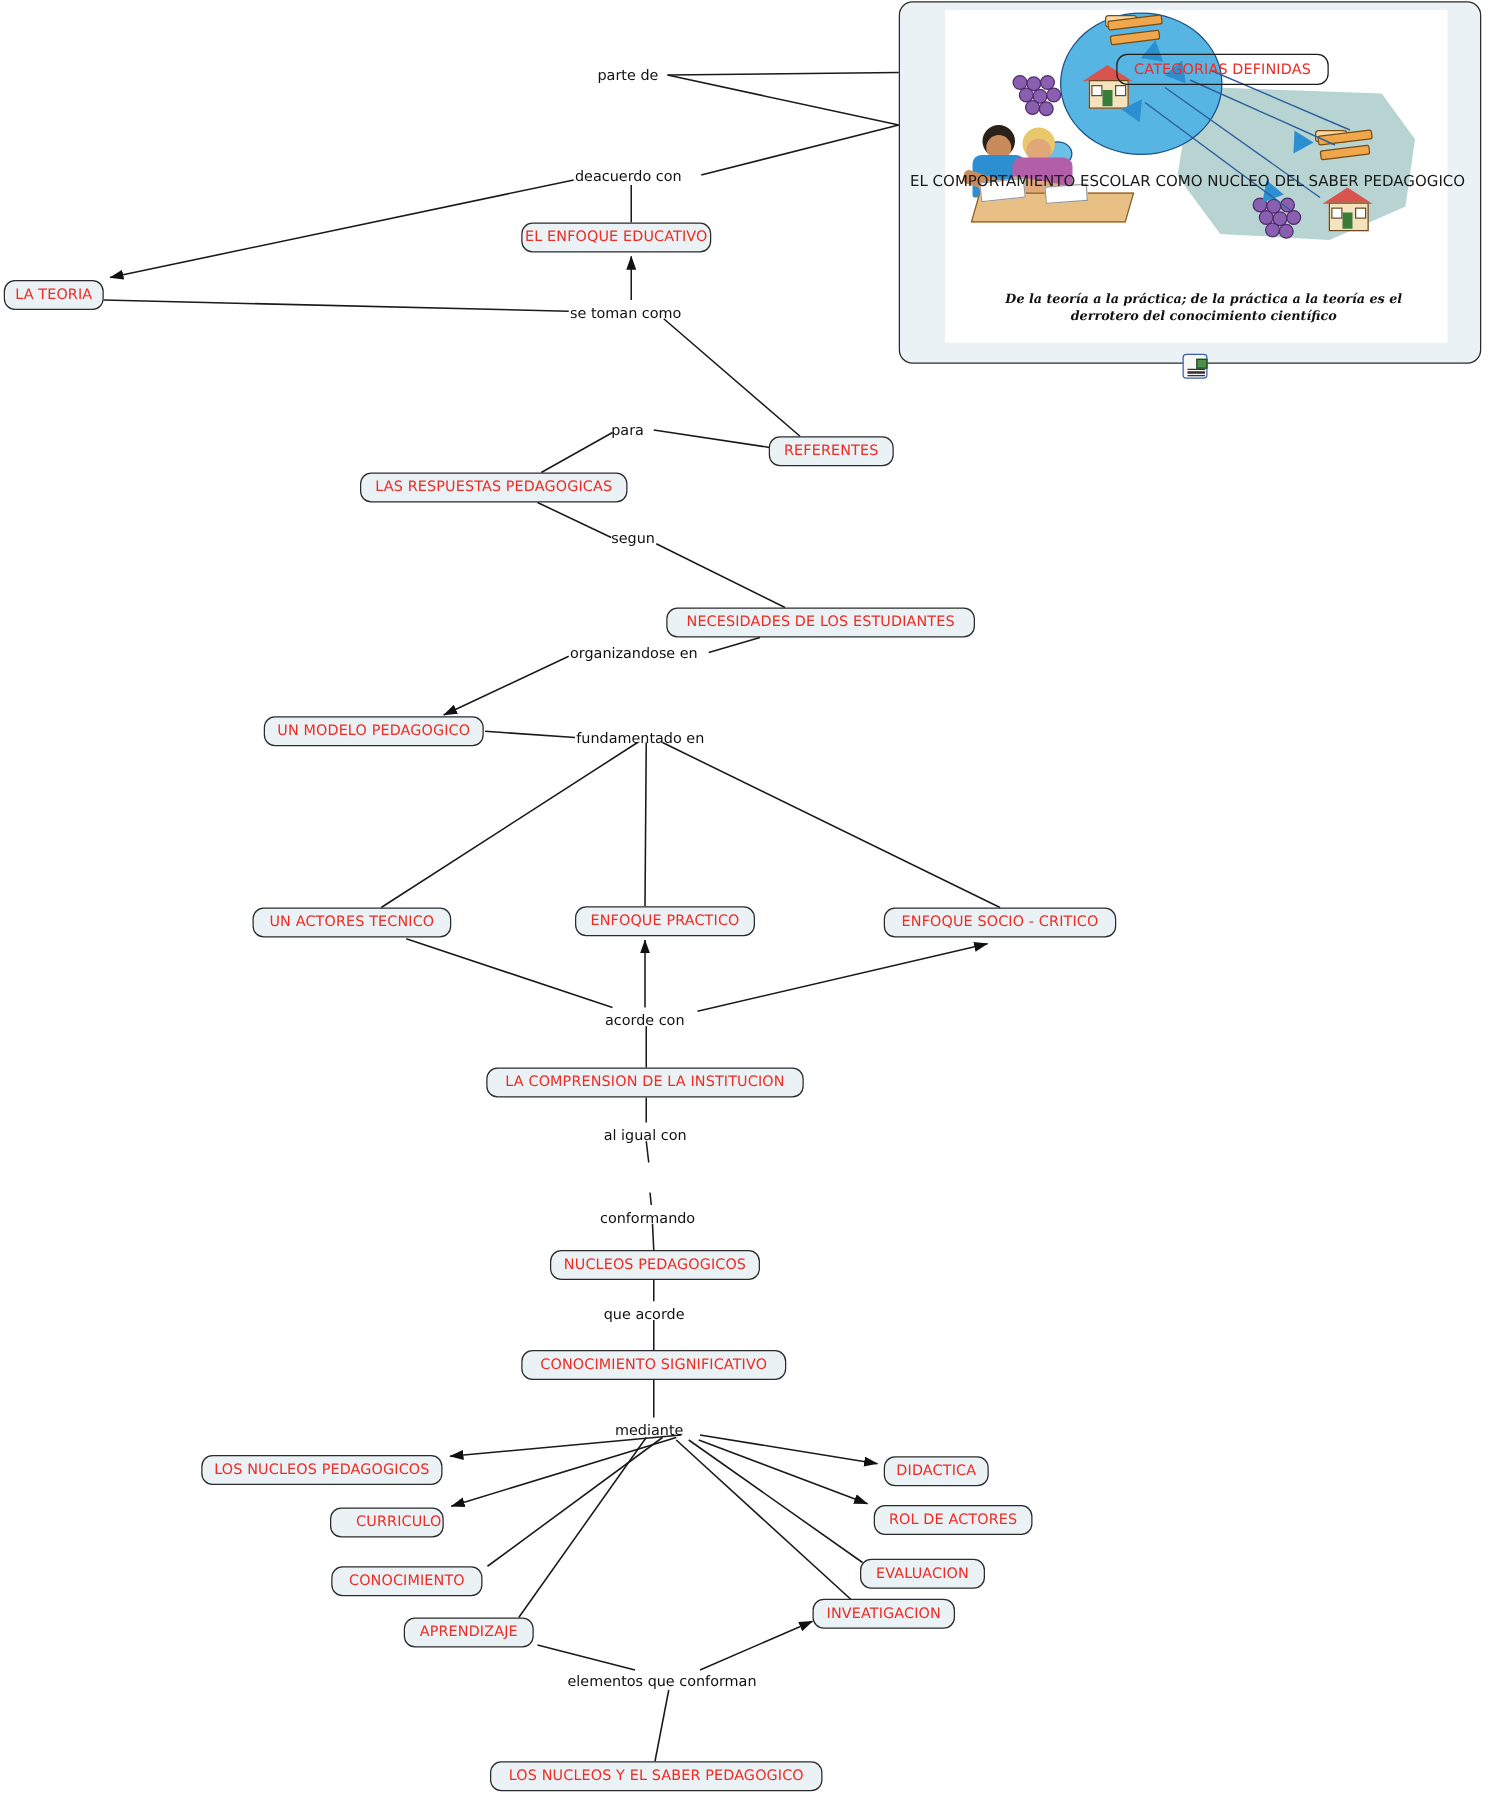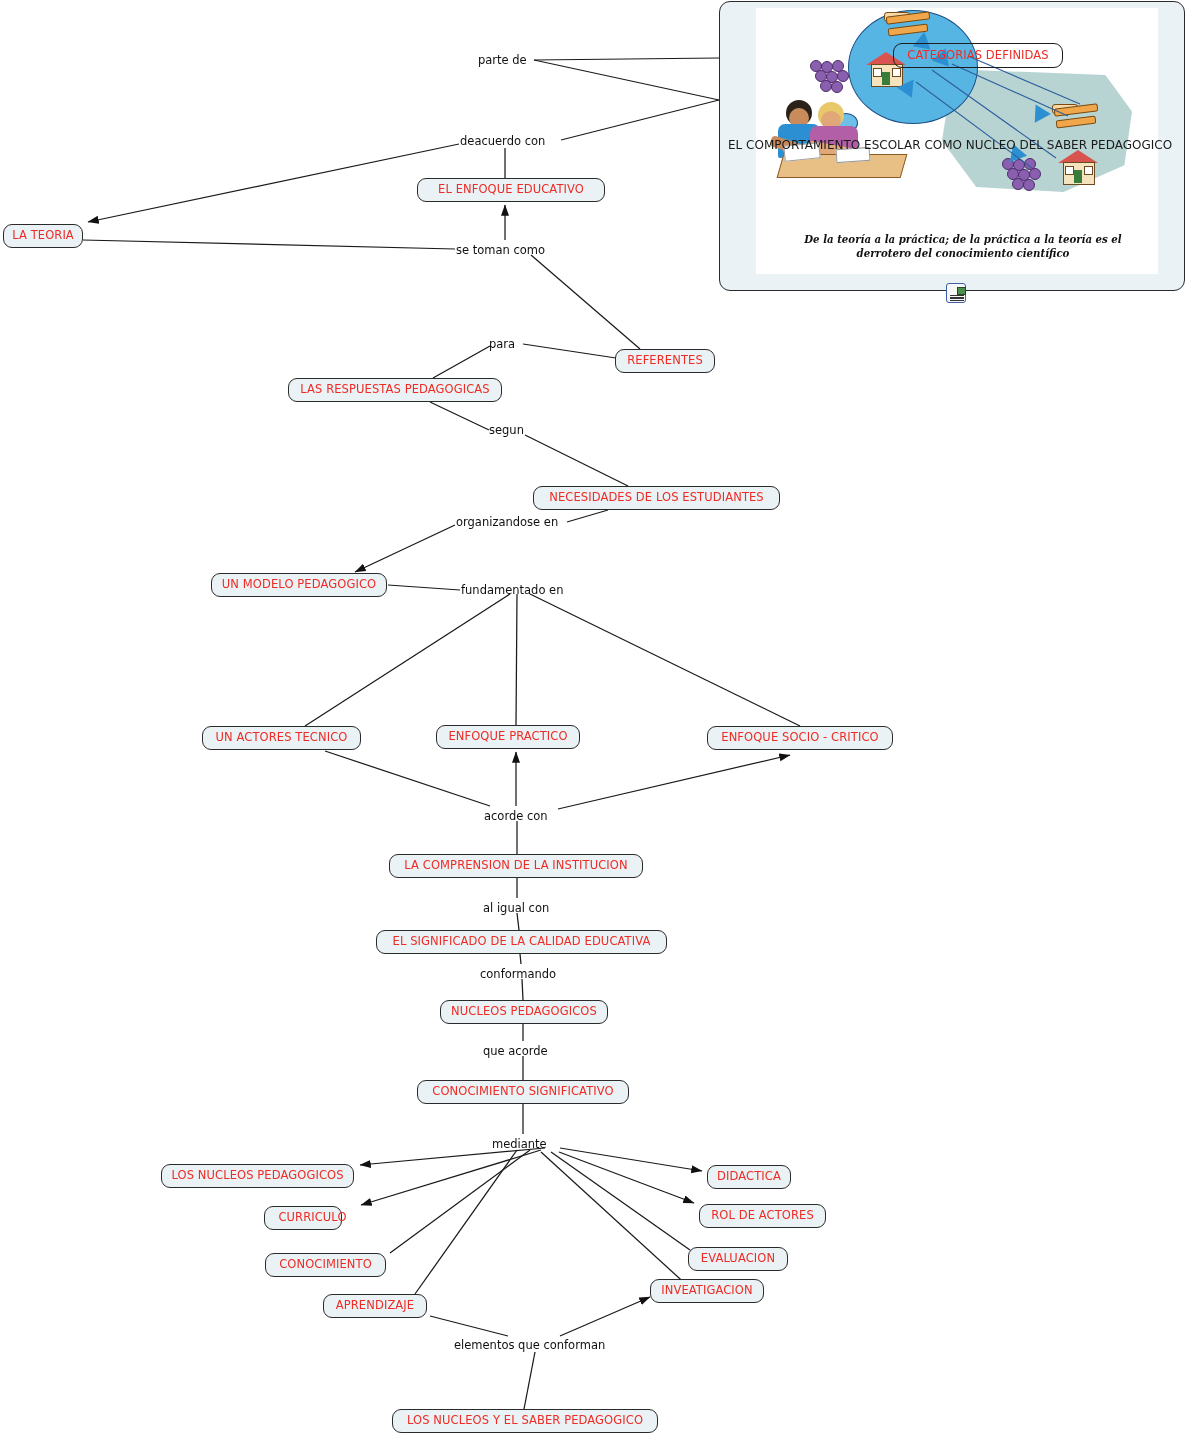--- a/index.html
+++ b/index.html
@@ -430,21 +430,21 @@
     <div class="pic"></div>
     <div class="ln" style="top:11px"></div>
     <div class="ln" style="top:13.4px"></div>
     <div class="ln" style="top:15.8px"></div>
   </div>
 
   <div class="node" id="n-teoria" style="left:3px;top:224px;width:80px;">
       <span>LA TEORIA</span>
     </div>
 
-  <div class="node" id="n-enfoque-edu" style="left:417px;top:178px;width:188px;">
+  <div class="node" id="n-enfoque-edu" style="left:417px;top:178px;width:152px;">
       <span>EL ENFOQUE EDUCATIVO</span>
     </div>
 
   <div class="node transparent" id="categorias-node">
       <span>CATEGORIAS DEFINIDAS</span>
     </div>
 
   <div class="node" id="n-referentes" style="left:615px;top:349px;width:100px;">
       <span>REFERENTES</span>
     </div>
@@ -458,53 +458,50 @@
     </div>
 
   <div class="node" id="n-modelo" style="left:211px;top:573px;width:176px;">
       <span>UN MODELO PEDAGOGICO</span>
     </div>
 
   <div class="node" id="n-tecnico" style="left:202px;top:726px;width:159px;">
       <span>UN ACTORES TECNICO</span>
     </div>
 
-  <div class="node" id="n-practico" style="left:436px;top:725px;width:144px;">
+  <div class="node" id="n-practico" style="left:460px;top:725px;width:144px;">
       <span>ENFOQUE PRACTICO</span>
     </div>
 
   <div class="node" id="n-socio" style="left:707px;top:726px;width:186px;">
       <span>ENFOQUE SOCIO - CRITICO</span>
     </div>
 
   <div class="node" id="n-comprension" style="left:389px;top:854px;width:254px;">
       <span>LA COMPRENSION DE LA INSTITUCION</span>
     </div>
 
-  <div class="node" id="n-significado" style="left:376px;top:930px;width:291px;">
-      <span>EL SIGNIFICADO DE LA CALIDAD EDUCATIVA</span>
-    </div>
 
   <div class="node" id="n-nucleos-ped" style="left:440px;top:1000px;width:168px;">
       <span>NUCLEOS PEDAGOGICOS</span>
     </div>
 
   <div class="node" id="n-conoc-signif" style="left:417px;top:1080px;width:212px;">
       <span>CONOCIMIENTO SIGNIFICATIVO</span>
     </div>
 
   <div class="node" id="n-los-nucleos" style="left:161px;top:1164px;width:193px;">
       <span>LOS NUCLEOS PEDAGOGICOS</span>
     </div>
 
   <div class="node" id="n-didactica" style="left:707px;top:1165px;width:84px;">
       <span>DIDACTICA</span>
     </div>
 
-  <div class="node" id="n-curriculo" style="left:264px;top:1206px;width:78px;padding-left:28px;">
+  <div class="node" id="n-curriculo" style="left:264px;top:1206px;width:91px;padding-left:28px;">
       <span>CURRICULO</span>
     </div>
 
   <div class="node" id="n-rol-actores" style="left:699px;top:1204px;width:127px;">
       <span>ROL DE ACTORES</span>
     </div>
 
   <div class="node" id="n-conocimiento" style="left:265px;top:1253px;width:121px;">
       <span>CONOCIMIENTO</span>
     </div>

